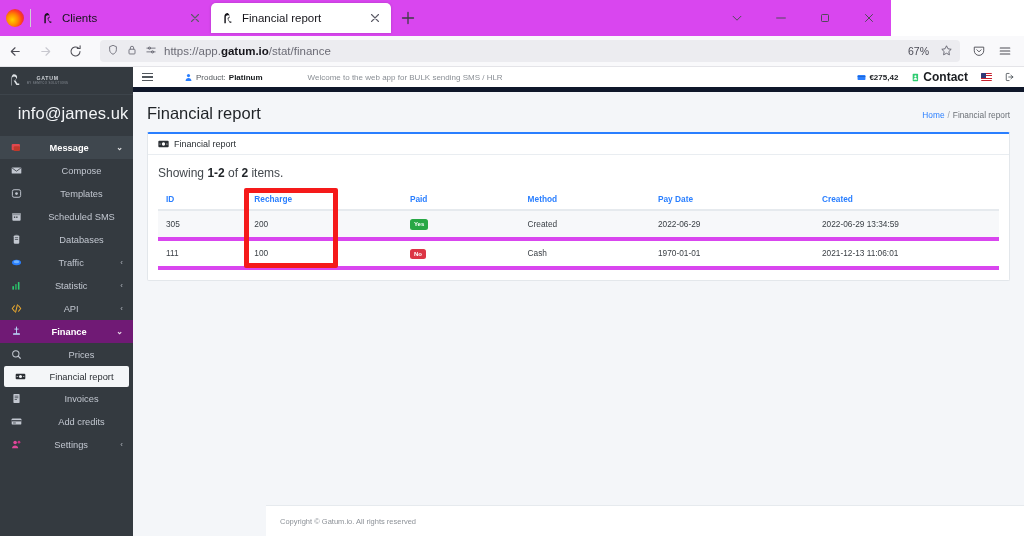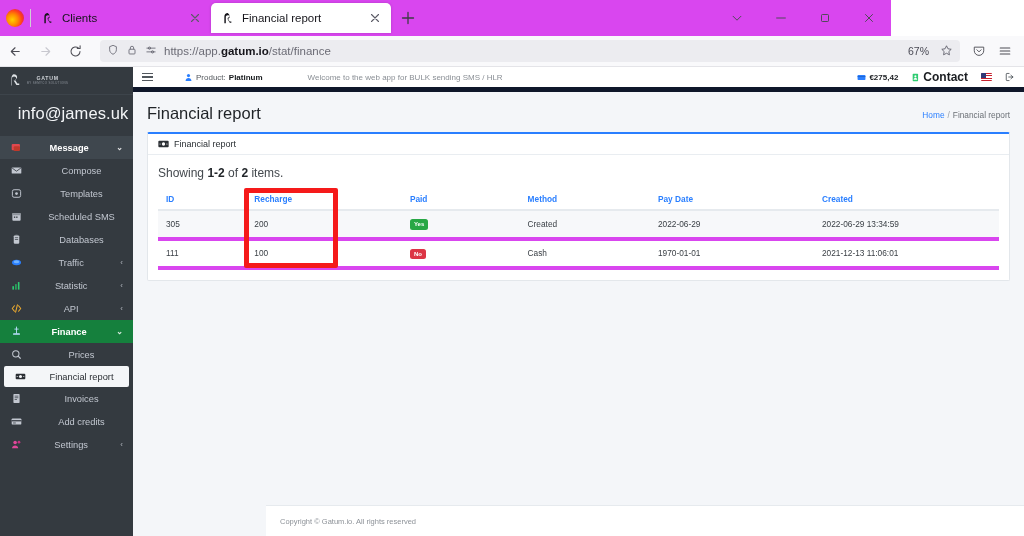--- a/index.html
+++ b/index.html
@@ -85,21 +85,21 @@
   .brand-sub { font-size: 2.9px; letter-spacing: .35px; color: #8d939b; margin-top: 1.5px; }
   .user-email { font-size: 16.5px; color: #f2f4f6; padding: 9px 0 11px 13px; font-weight: 400;
                 letter-spacing: .1px; }
 
   .nav { padding-top: 2px; }
   .nav-item {
     display: flex; align-items: center; height: 23px; padding-left: 11px; gap: 8px;
     font-size: 9.3px; color: #c2c7d0; cursor: pointer; position: relative;
   }
   .nav-item.group { background: #3f474e; color: #fff; font-weight: 700; }
-  .nav-item.active-blue { background: #15803d; color: #fff; font-weight: 700; }
+  .nav-item.active-blue { background: #701a75; color: #fff; font-weight: 700; }
   .nav-item.active-white { background: #f4f6f8; color: #2b2f34; margin: 0 4px; border-radius: 2px;
                            width: 125px; height: 21px; }
   .nav-icon { width: 11px; height: 11px; flex: 0 0 auto; display: flex; align-items: center; justify-content: center; }
   .nav-label { flex: 1 1 auto; white-space: nowrap; }
   .nav-caret { margin-right: 10px; font-size: 8px; opacity: .85; flex: 0 0 auto; }
 
   
   .content { position: absolute; left: 133px; top: 0; width: 891px; height: 469px; background: #f4f6f9; }
   .topbar {
     height: 25px; background: #fff; display: flex; align-items: center; padding: 0 9px;

